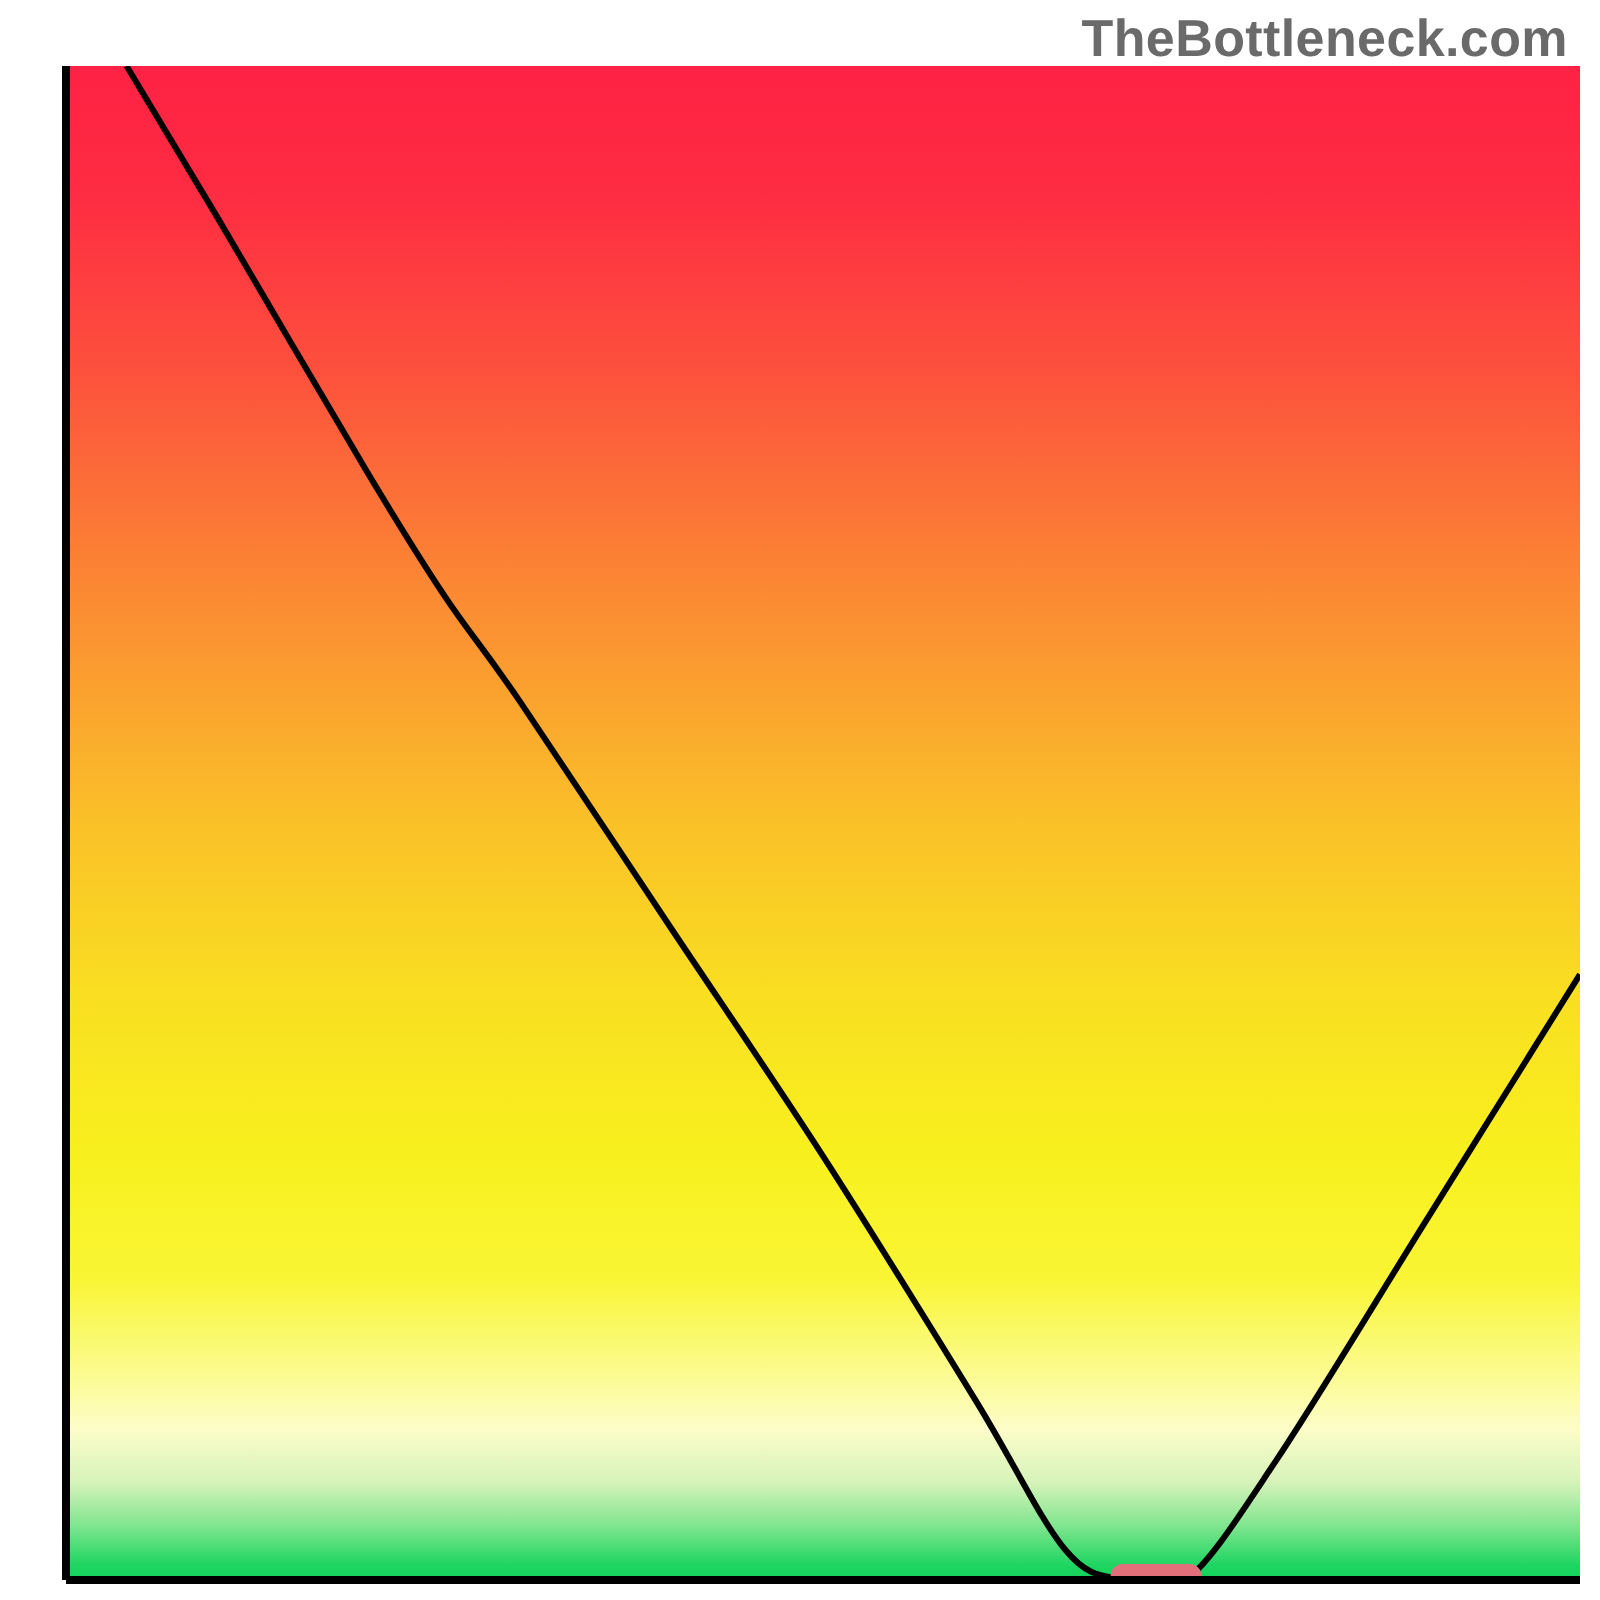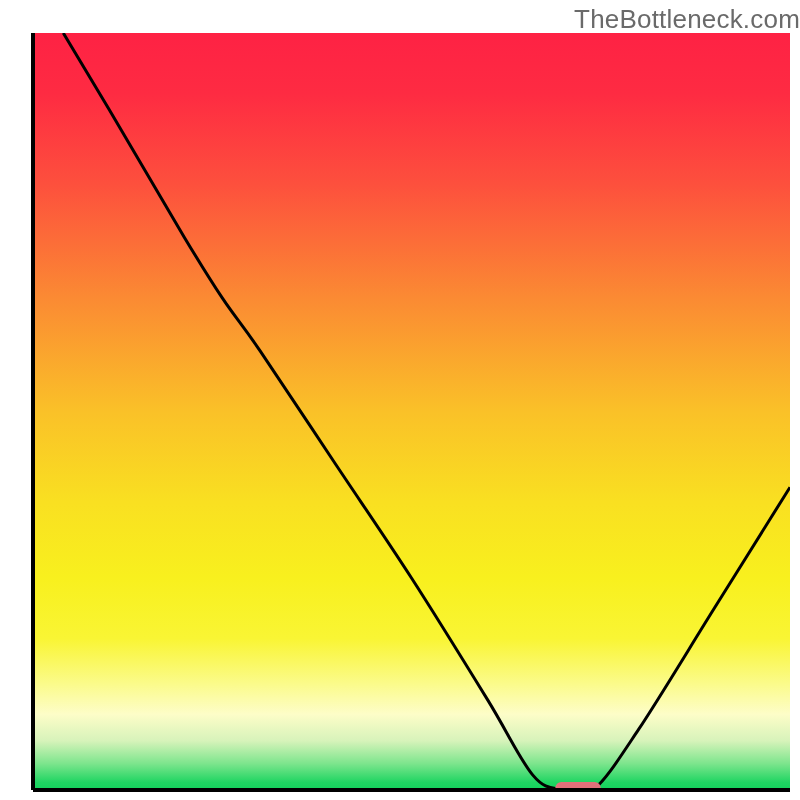--- a/index.html
+++ b/index.html
@@ -12,24 +12,24 @@
     font-family: Arial, Helvetica, sans-serif;
   }
   .frame {
     position: relative;
     width: 800px;
     height: 800px;
   }
   .watermark {
     position: absolute;
     top: 4px;
-    right: 0;
+    right: 16px;
     font-size: 26px;
     color: #6a6a6a;
-    font-weight: 400;
+    font-weight: 700;
     letter-spacing: 0.2px;
     text-align: right;
   }
   svg {
     display: block;
   }
 </style>
 </head>
 <body>
 

